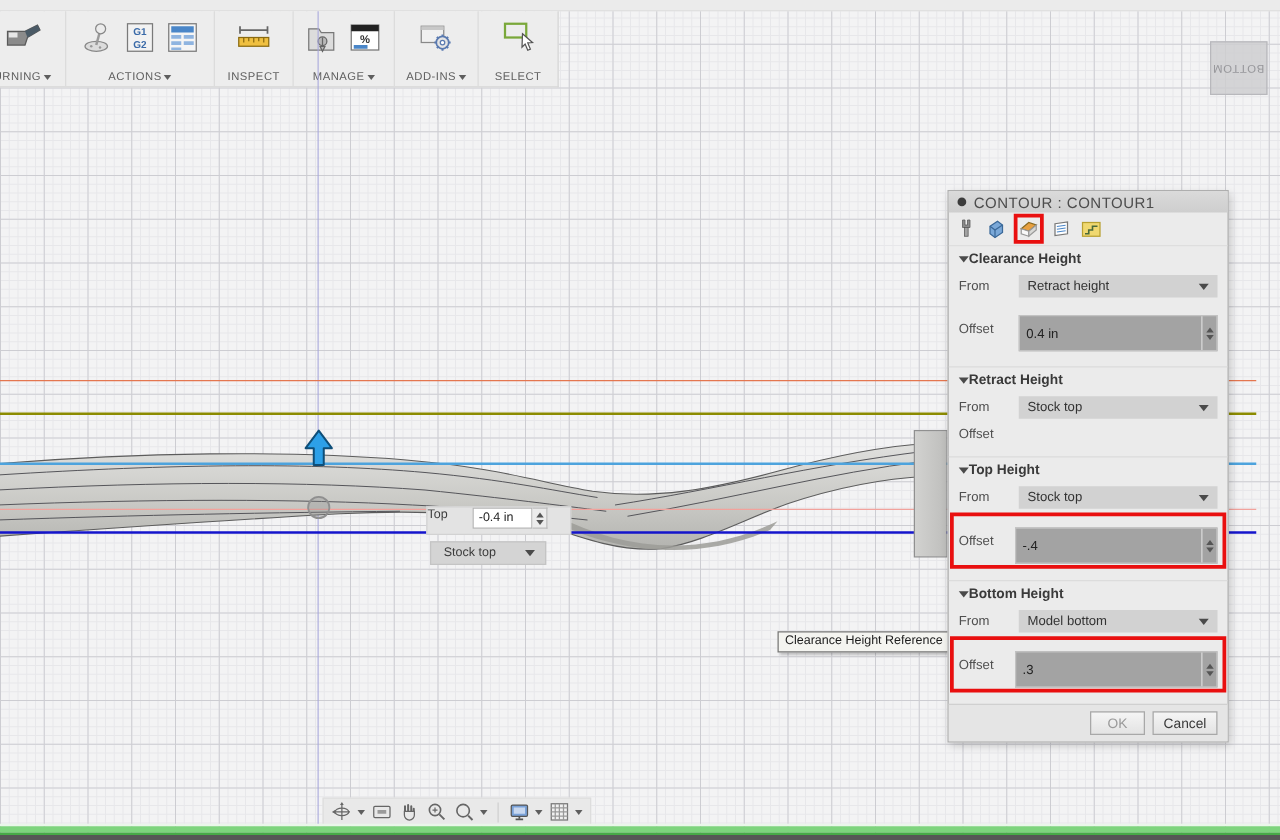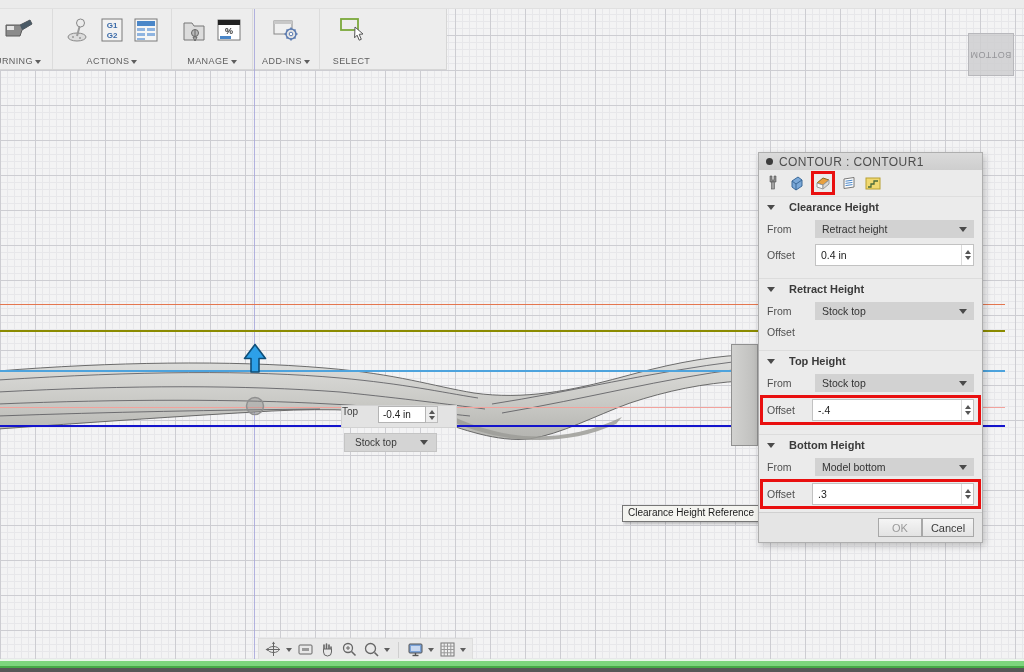--- a/index.html
+++ b/index.html
@@ -65,35 +65,35 @@
     box-shadow:2px 3px 7px rgba(0,0,0,.22); z-index:10; }
   .dlg-title { height:17px; background:linear-gradient(#dadada,#cecece); display:flex; align-items:center; }
   .dlg-dot { width:7px; height:7px; border-radius:50%; background:#3c3c3c; margin:0 6px 0 7px; }
   .dlg-title span { font-size:12px; color:#4d4d4d; letter-spacing:.4px; }
   .dlg-tabs { height:27px; display:flex; align-items:center; gap:4px; padding:0 4px; border-bottom:1px solid #dedede; }
   .tabslot { width:20px; height:20px; display:flex; align-items:center; justify-content:center; }
   .tabslot.hl { border-width:3px; border-style:solid; width:24px; height:24px; }
   .sec { border-top:1px solid #dcdcdc; padding-bottom:3px; }
   .sec.first { border-top:none; }
   .sec.mt { margin-top:6px; }
-  .sec-h { height:20px; display:flex; align-items:center; gap:14px; padding-left:8px; }
+  .sec-h { height:20px; display:flex; align-items:center; gap:0; padding-left:8px; }
   .sec-h .stri { width:0; height:0; border-left:4px solid transparent; border-right:4px solid transparent; border-top:5px solid #4a4a4a; }
   .sec-h span { font-size:11px; font-weight:bold; color:#3a3a3a; }
   .frow { display:flex; align-items:center; padding:3px 8px; }
   .frow .rlabel { width:48px; font-size:10.5px; color:#4f4f4f; }
   .dd { flex:1; height:18px; background:#d2d2d2; display:flex; align-items:center; padding:0 7px; }
   .dd .dval { flex:1; font-size:10.5px; color:#333; }
   .dd .caret2 { width:0; height:0; border-left:4px solid transparent; border-right:4px solid transparent; border-top:5px solid #4a4a4a; }
-  .inp { flex:1; height:22px; display:flex; background:#ffffff; border:1px solid #c2c2c2; }
+  .inp { flex:1; height:29px; display:flex; background:#a3a3a3; border:1px solid #c2c2c2;margin-top:8px; }
   .inp .ival { flex:1; display:flex; align-items:center; padding-left:5px; font-size:10.5px; color:#222; }
   .inp .spin { width:12px; border-left:1px solid #dadada; display:flex; flex-direction:column; align-items:center; justify-content:center; gap:2px; }
   .hlrow { border-width:3px; border-style:solid; margin:0 1px; padding:1px 4px; display:flex; align-items:center; }
   .hlrow .rlabel { width:45px; font-size:10.5px; color:#4f4f4f; }
-  .dlg-footer { height:30px; background:#e5e5e5; border-top:1px solid #d0d0d0; display:flex;
-    align-items:center; justify-content:flex-end; padding-right:8px; }
+  .dlg-footer { margin-top:6px; height:30px; background:#e5e5e5; border-top:1px solid #d0d0d0; display:flex;
+    align-items:center; justify-content:flex-end; gap:6px; padding-right:8px; }
   .btn { height:19px; background:linear-gradient(#f5f5f5,#e3e3e3); border:1px solid #a8a8a8; font-size:11px;
     display:flex; align-items:center; justify-content:center; }
   .btn.ok { width:44px; color:#9a9a9a; }
   .btn.cancel { width:52px; color:#3a3a3a; }
 
   
   .navbar { position:absolute; left:258px; top:638px; height:23px; background:#e9e9e9; border:1px solid #dddddd;
     display:flex; align-items:center; gap:5px; padding:0 6px; z-index:8; }
   .navbtn { display:flex; align-items:center; gap:2px; }
   .nav-sep { width:1px; height:16px; background:#cfcfcf; margin:0 3px; }
@@ -198,20 +198,36 @@
           <rect x="4" y="11" width="8" height="3" fill="#8fb4e0"></rect>
             <rect x="14" y="11" width="8" height="3" fill="#8fb4e0"></rect>
           <rect x="4" y="16" width="8" height="3" fill="#8fb4e0"></rect>
             <rect x="14" y="16" width="8" height="3" fill="#8fb4e0"></rect>
           <rect x="4" y="21" width="8" height="2" fill="#8fb4e0"></rect>
         </svg>
       </div>
       <div class="tlabel"><span>ACTIONS</span><span class="caret"></span></div>
     </div>
 
+    <div class="tgroup" style="width:63px;">
+      <div class="ticons">
+        <svg class="tbicon" width="30" height="26" viewBox="0 0 30 26">
+          <line x1="4" y1="7" x2="26" y2="7" stroke="#666" stroke-width="1.4"></line>
+          <line x1="4" y1="4" x2="4" y2="10" stroke="#666" stroke-width="1.4"></line>
+          <line x1="26" y1="4" x2="26" y2="10" stroke="#666" stroke-width="1.4"></line>
+          <rect x="3" y="13" width="24" height="7" fill="#f0c040" stroke="#8a6a10"></rect>
+          <line x1="7" y1="13" x2="7" y2="17" stroke="#8a6a10"></line>
+            <line x1="11" y1="13" x2="11" y2="16" stroke="#8a6a10"></line>
+          <line x1="15" y1="13" x2="15" y2="17" stroke="#8a6a10"></line>
+            <line x1="19" y1="13" x2="19" y2="16" stroke="#8a6a10"></line>
+          <line x1="23" y1="13" x2="23" y2="17" stroke="#8a6a10"></line>
+        </svg>
+      </div>
+      <div class="tlabel"><span>INSPECT</span></div>
+    </div>
 
     <div class="tgroup" style="width:81px;">
       <div class="ticons">
         <svg class="tbicon" width="26" height="26" viewBox="0 0 26 26">
           <path d="M2 6 h8 l2 3 h10 v14 H2 Z" fill="#dcdcdc" stroke="#777"></path>
           <circle cx="13" cy="16" r="3.5" fill="#b8b8b8" stroke="#666"></circle>
           <line x1="13" y1="13" x2="13" y2="19" stroke="#666"></line>
           <polygon points="11,20 15,20 13,24" fill="#b8b8b8" stroke="#666"></polygon>
         </svg>
         <svg class="tbicon" width="26" height="26" viewBox="0 0 26 26">

